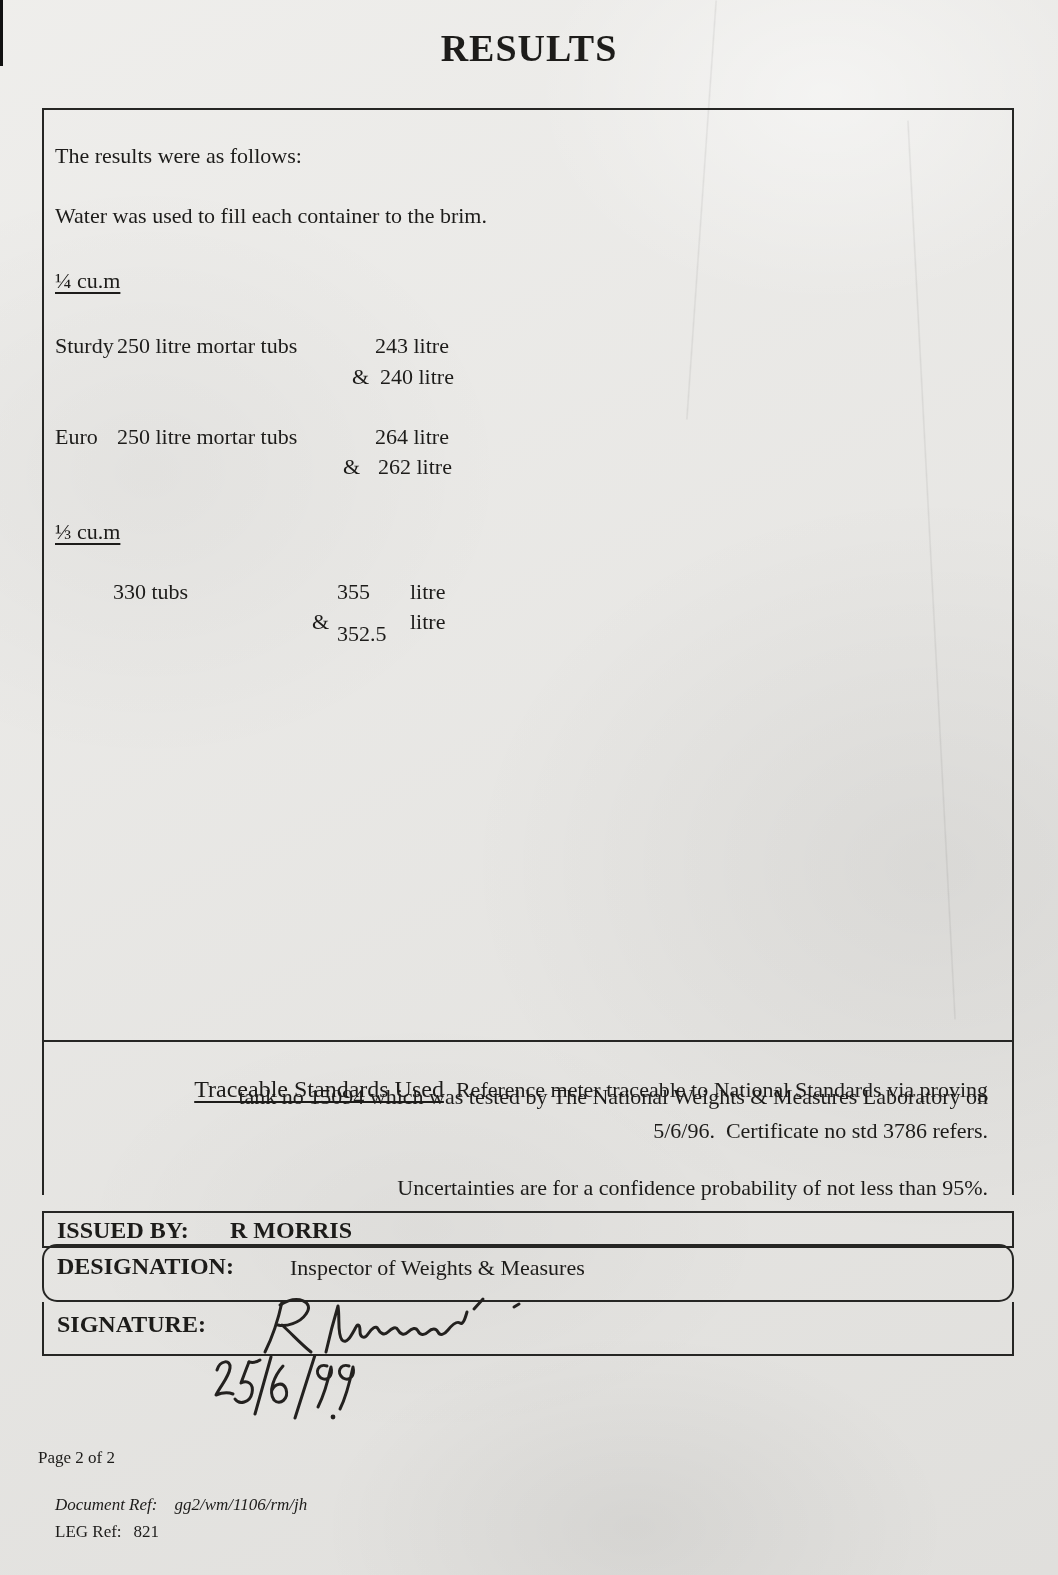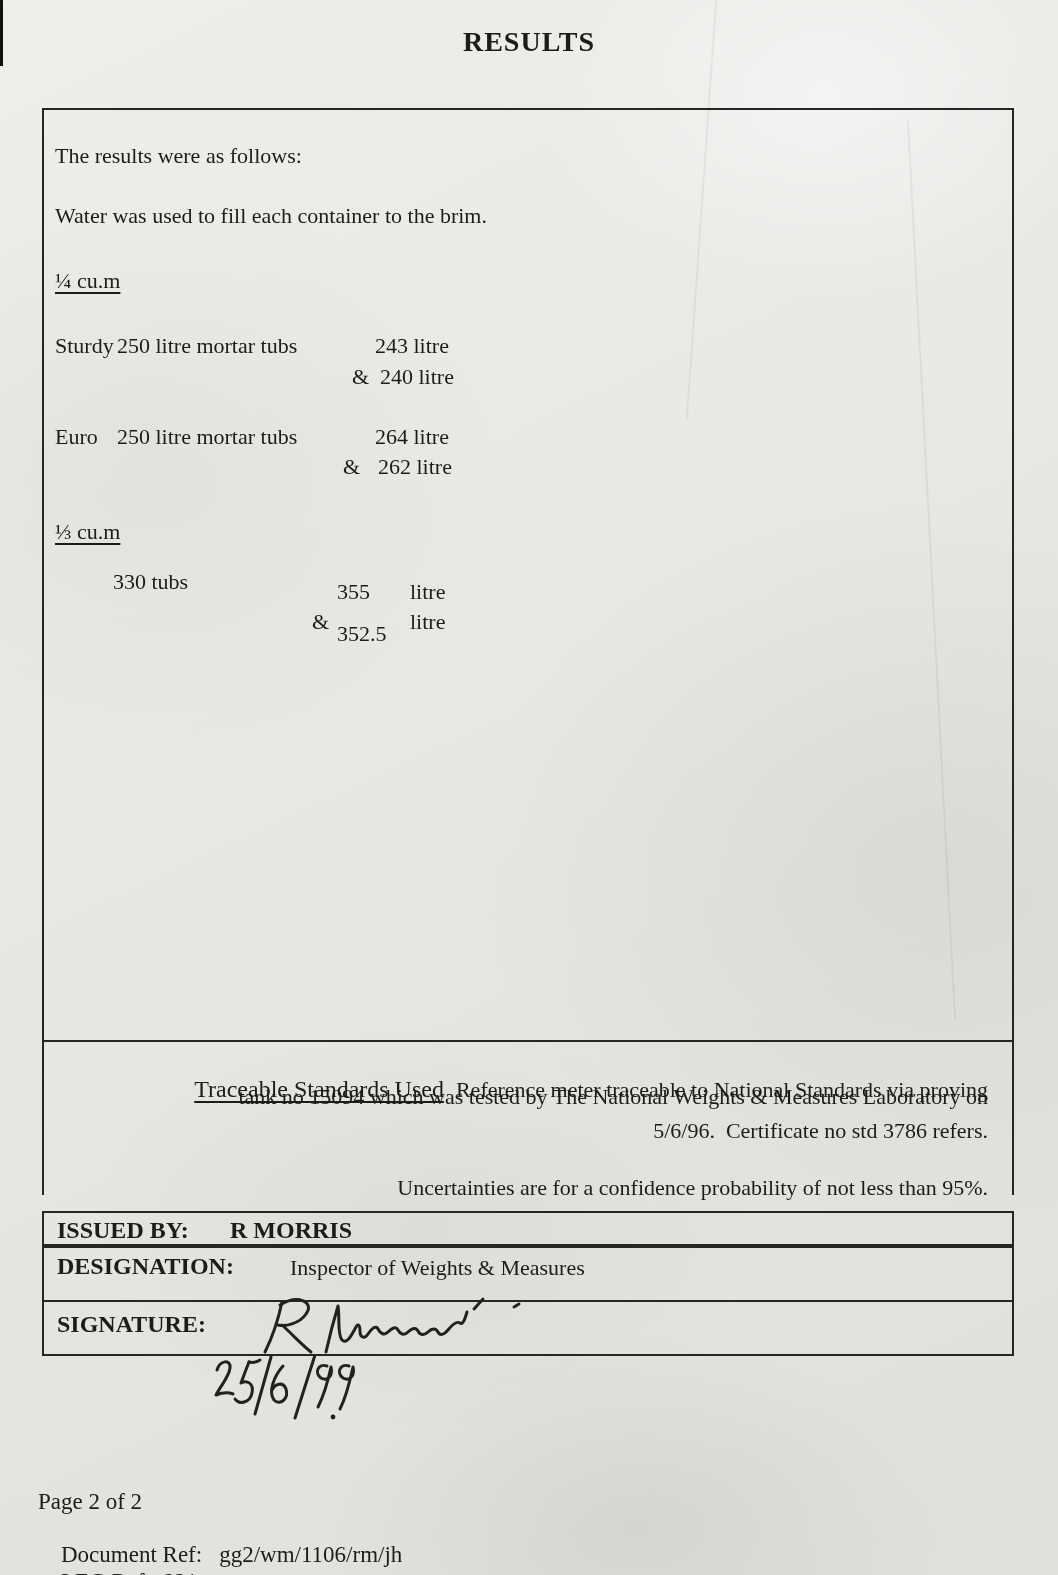--- a/index.html
+++ b/index.html
@@ -27,56 +27,56 @@
   #crease1{left:700px;top:0;width:3px;height:420px;transform:rotate(4deg);}
   #crease2{left:930px;top:120px;width:3px;height:900px;transform:rotate(-3deg);}
   #edge-artifact{position:absolute;left:0;top:0;width:3px;height:66px;background:#111;}
 
   .t{position:absolute;white-space:pre-wrap;font-size:22px;line-height:26px;}
   .b{font-weight:bold;}
   .u{text-decoration:underline;text-decoration-thickness:2px;text-underline-offset:4px;}
 
   #doc-title{
     position:absolute;left:0;top:26px;width:100%;
-    text-align:center;font-size:28px;font-weight:bold;letter-spacing:1px;
+    text-align:center;font-size:38px;font-weight:bold;letter-spacing:1px;
   }
 
   
   #main-box{
     position:absolute;left:42px;top:108px;width:972px;height:1087px;
     border:2px solid #262624;border-bottom:none;box-sizing:border-box;text-align:right;
   }
   #results-cell{position:relative;height:932px;border-bottom:2px solid #262624;box-sizing:border-box;}
   #traceable-cell{position:relative;height:153px;}
   #traceable-cell .trc-line{position:absolute;left:11px;right:24px;font-size:22px;line-height:26px;white-space:pre-wrap;}
   #trc-l1{top:8px;}
   #trc-l2{top:42px;}
   #trc-l3{top:76px;}
   #trc-unc{top:133px;}
   #trc-heading{font-weight:normal;font-size:24px;text-decoration:underline;text-decoration-thickness:2px;text-underline-offset:4px;margin-right:12px;}
 
   
   .row{position:absolute;left:42px;width:972px;border:2px solid #262624;box-sizing:border-box;background:transparent;}
   #row-issued{top:1195px;height:37px;margin-top:16px;}
-  #row-designation{top:1244px;height:58px;}
+  #row-designation{top:1244px;height:58px;border-radius:15px;}
   #row-signature{top:1302px;height:54px;border-top:none;padding-left:10px;}
   #row-issuedate{top:1356px;height:58px;border-top:none;}
   .row .lbl{position:absolute;left:13px;font-weight:bold;font-size:24px;white-space:pre;}
   .row .val{position:absolute;font-size:22px;white-space:pre;}
 
   
   .ink{position:absolute;z-index:3;}
   .ink path{fill:none;stroke:#23211f;stroke-width:3;stroke-linecap:round;stroke-linejoin:round;}
   #sig-ink{left:252px;top:1294px;}
   #date-ink{left:211px;top:1354px;}
 
   
-  .foot{position:absolute;left:38px;font-size:23px;white-space:pre;margin-top:41px;}
+  .foot{position:absolute;left:38px;font-size:17px;white-space:pre;}
   #foot-page{top:1448px;}
-  #foot-doc{top:1475px;}
+  #foot-doc{top:1475px;font-style:italic;}
   #foot-leg{top:1502px;}
 </style>
 </head>
 <body>
 
 <div id="page">
   <div id="texture"></div>
   <div id="crease1" class="crease"></div>
   <div id="crease2" class="crease"></div>
   <div id="edge-artifact"></div>
@@ -102,21 +102,21 @@
         <span class="t" style="left:11px;top:314px">Euro</span>
         <span class="t" style="left:73px;top:314px">250 litre mortar tubs</span>
         <span class="t" style="left:331px;top:314px">264 litre</span>
         <span class="t" style="left:299px;top:344px">&amp;</span>
         <span class="t" style="left:334px;top:344px">262 litre</span>
       </div>
 
       <div class="t u" style="left:11px;top:409px">⅓ cu.m</div>
 
       <div>
-        <span class="t" style="left:69px;top:459px">330 tubs</span>
+        <span class="t" style="left:69px;top:469px">330 tubs</span>
         <span class="t" style="left:293px;top:469px">355</span>
         <span class="t" style="left:366px;top:469px">litre</span>
         <span class="t" style="left:268px;top:499px">&amp;</span>
         <span class="t" style="left:293px;top:511px">352.5</span>
         <span class="t" style="left:366px;top:499px">litre</span>
       </div>
     </div>
 
     <div id="traceable-cell">
       <div class="trc-line" id="trc-l1">

